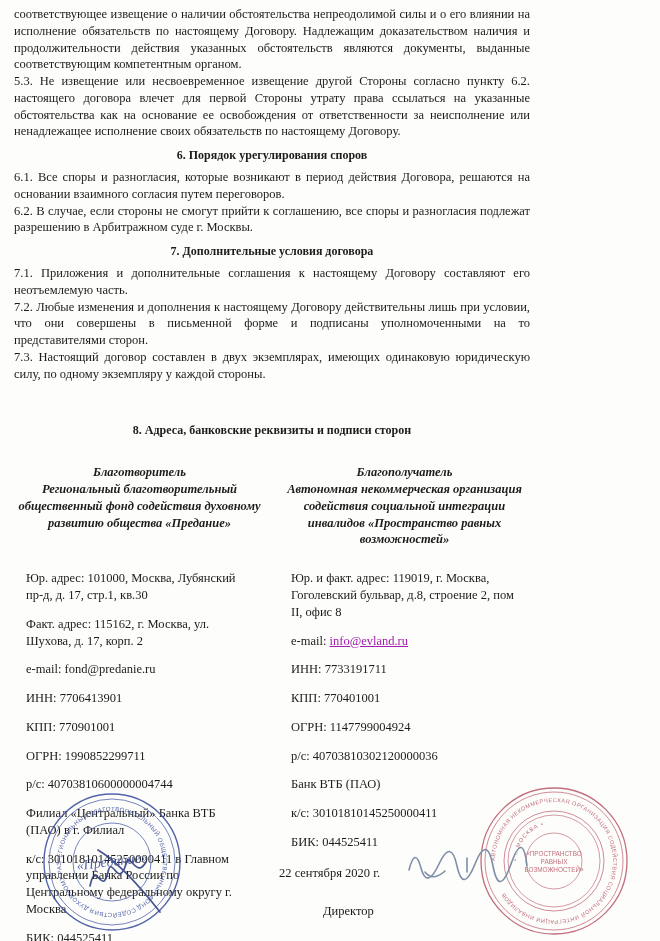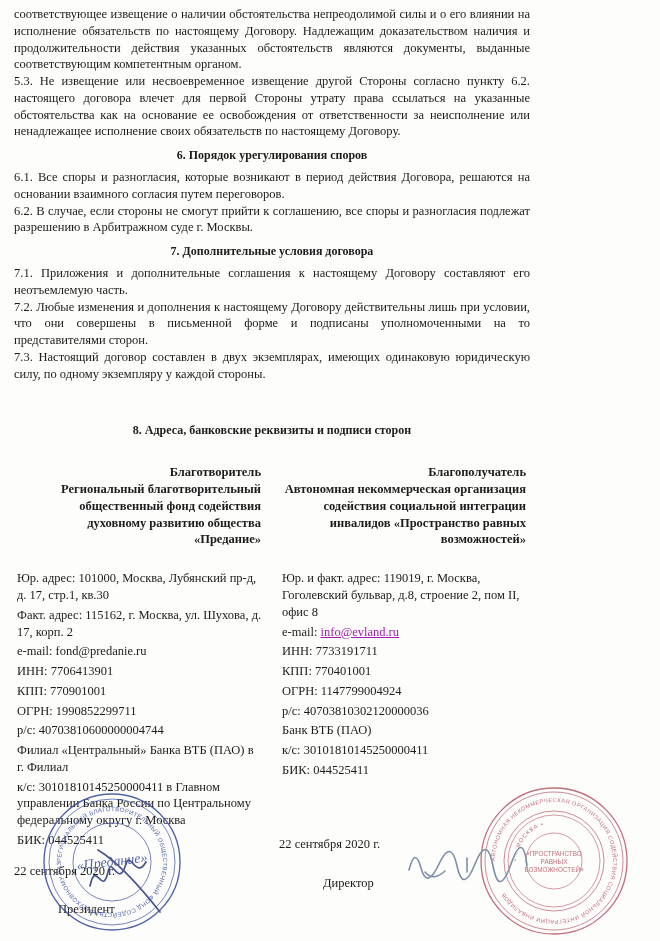--- a/index.html
+++ b/index.html
@@ -10,23 +10,23 @@
   }
   .page{position:relative;width:556px;height:941px;box-sizing:border-box;
     padding:6px 26px 0 14px;background:#fdfdfb;}
   p.body-par{margin:0;text-align:justify;}
   h3.sec-heading{margin:7px 0 6px 0;font-size:12px;text-align:center;font-weight:bold;}
   h3.sec-heading.big-gap{margin:40px 0 26px 0;}
   .columns{display:flex;gap:14px;margin-top:10px;}
   .col{flex:1 1 0;position:relative;}
   .col-left{max-width:296px;}
   .col-right{max-width:300px;}
-  .col-header{text-align:right;font-weight:bold;min-height:92px;padding:0 4px;}
+  .col-header{text-align:center;font-weight:bold;min-height:92px;padding:0 4px;font-style:italic;}
   .col-details{min-height:252px;margin-top:14px;}
-  .col-details div{margin:3px;}
+  .col-details div{margin:12px;}
   .date-line{margin-top:14px;}
   .post-line{margin-top:22px;font-weight:normal;margin-left:44px;}
   .sign-row{margin-top:52px;font-weight:bold;position:relative;z-index:4;}
   .sign-row.left-sign{margin-left:64px;}
   .sign-row.right-sign{margin-left:66px;}
   .sig-line{display:inline-block;border-bottom:1.3px solid #2b2b2b;height:0.9em;vertical-align:baseline;}
   .sig-line.w-long{width:128px;}
   .sig-line.w-short{width:92px;}
   a.email-link{color:#a21caf;text-decoration:underline;cursor:pointer;}
   

